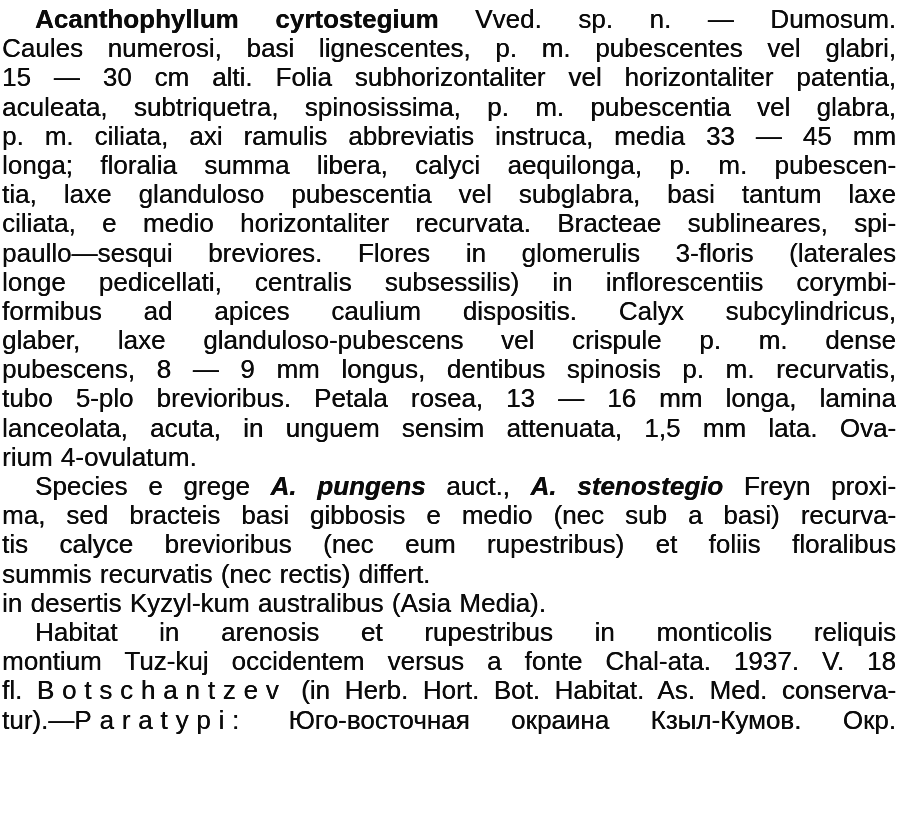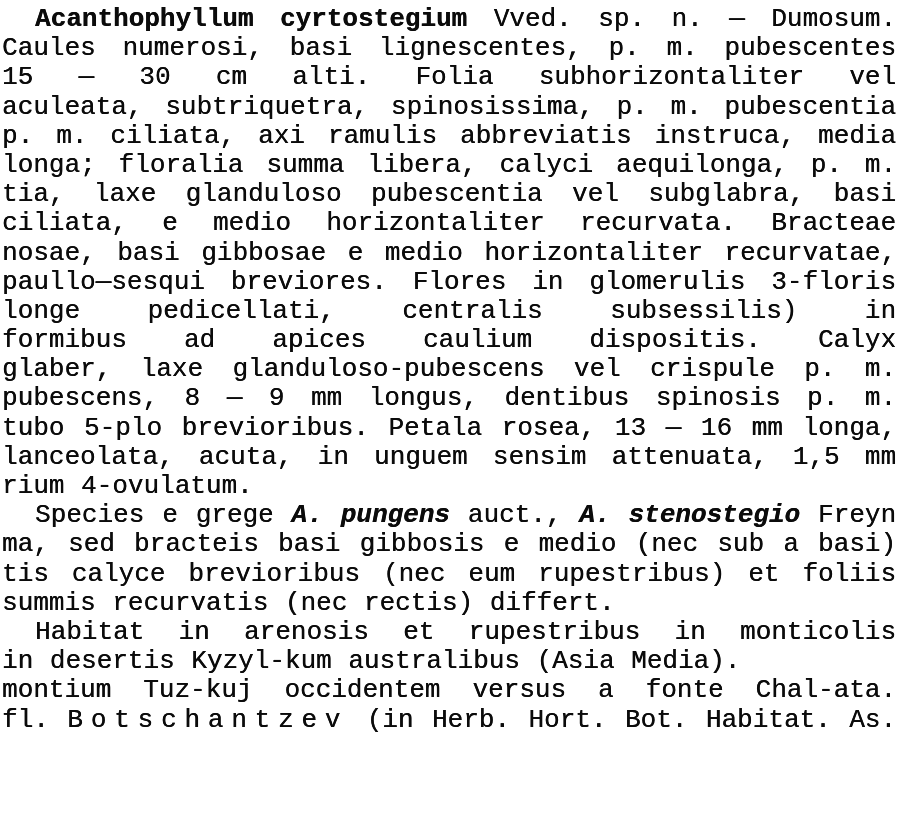--- a/index.html
+++ b/index.html
@@ -9,21 +9,21 @@
   }
   .page {
     position: relative;
     width: 900px;
     height: 827px;
     box-sizing: border-box;
     background: #ffffff;
     color: #0b0b0b;
     padding: 5px 4px 12px 2px;
     overflow: hidden;
-    font-family: Liberation Mono, monospace;
+    font-family: Liberation Sans, sans-serif;
     font-size: 26px;
     line-height: 29.2px;
     text-shadow: 0.3px 0 0 currentColor; 
   }
   .line {
     height: 29.2px;
     overflow: hidden;
     text-align: justify;
     text-align-last: justify;
     word-spacing: 1px;
@@ -46,30 +46,30 @@
 
 <div class="page" style="background: rgb(255, 255, 255); color: rgb(11, 11, 11);">
     <div class="line indent"><span class="seg-bold">Acanthophyllum cyrtostegium</span><span class="seg-normal"> Vved. sp. n. — Dumosum.</span></div>
     <div class="line"><span class="seg-normal">Caules numerosi, basi lignescentes, p. m. pubescentes vel glabri,</span></div>
     <div class="line"><span class="seg-normal">15 — 30 cm alti. Folia subhorizontaliter vel horizontaliter patentia,</span></div>
     <div class="line"><span class="seg-normal">aculeata, subtriquetra, spinosissima, p. m. pubescentia vel glabra,</span></div>
     <div class="line"><span class="seg-normal">p. m. ciliata, axi ramulis abbreviatis instruca, media 33 — 45 mm</span></div>
     <div class="line"><span class="seg-normal">longa; floralia summa libera, calyci aequilonga, p. m. pubescen-</span></div>
     <div class="line"><span class="seg-normal">tia, laxe glanduloso pubescentia vel subglabra, basi tantum laxe</span></div>
     <div class="line"><span class="seg-normal">ciliata, e medio horizontaliter recurvata. Bracteae sublineares, spi-</span></div>
-    <div class="line"><span class="seg-normal">nosae, basi gibbosae e medio horizontaliter recurvatae, calyce</span></div>
     <div class="line"><span class="seg-normal">paullo—sesqui breviores. Flores in glomerulis 3-floris (laterales</span></div>
     <div class="line"><span class="seg-normal">longe pedicellati, centralis subsessilis) in inflorescentiis corymbi-</span></div>
     <div class="line"><span class="seg-normal">formibus ad apices caulium dispositis. Calyx subcylindricus,</span></div>
     <div class="line"><span class="seg-normal">glaber, laxe glanduloso-pubescens vel crispule p. m. dense</span></div>
     <div class="line"><span class="seg-normal">pubescens, 8 — 9 mm longus, dentibus spinosis p. m. recurvatis,</span></div>
     <div class="line"><span class="seg-normal">tubo 5-plo brevioribus. Petala rosea, 13 — 16 mm longa, lamina</span></div>
     <div class="line"><span class="seg-normal">lanceolata, acuta, in unguem sensim attenuata, 1,5 mm lata. Ova-</span></div>
     <div class="line align-left"><span class="seg-normal">rium 4-ovulatum.</span></div>
     <div class="line indent"><span class="seg-normal">Species e grege </span><span class="seg-italic">A. pungens</span><span class="seg-normal"> auct., </span><span class="seg-italic">A. stenostegio</span><span class="seg-normal"> Freyn proxi-</span></div>
     <div class="line"><span class="seg-normal">ma, sed bracteis basi gibbosis e medio (nec sub a basi) recurva-</span></div>
     <div class="line"><span class="seg-normal">tis calyce brevioribus (nec eum rupestribus) et foliis floralibus</span></div>
     <div class="line align-left"><span class="seg-normal">summis recurvatis (nec rectis) differt.</span></div>
+    <div class="line align-left"><span class="seg-normal">in desertis Kyzyl-kum australibus (Asia Media).</span></div>
     <div class="line indent"><span class="seg-normal">Habitat in arenosis et rupestribus in monticolis reliquis</span></div>
-    <div class="line align-left"><span class="seg-normal">in desertis Kyzyl-kum australibus (Asia Media).</span></div>
     <div class="line"><span class="seg-normal">montium Tuz-kuj occidentem versus a fonte Chal-ata. 1937. V. 18</span></div>
     <div class="line"><span class="seg-normal">fl. </span><span class="seg-spaced">Botschantzev</span><span class="seg-normal"> (in Herb. Hort. Bot. Habitat. As. Med. conserva-</span></div>
+    <div class="line"><span class="seg-normal">tur).—</span><span class="seg-spaced">Paratypi:</span><span class="seg-normal"> Юго-восточная окраина Кзыл-Кумов. Окр.</span></div>
   </div>
 
 </body></html>

